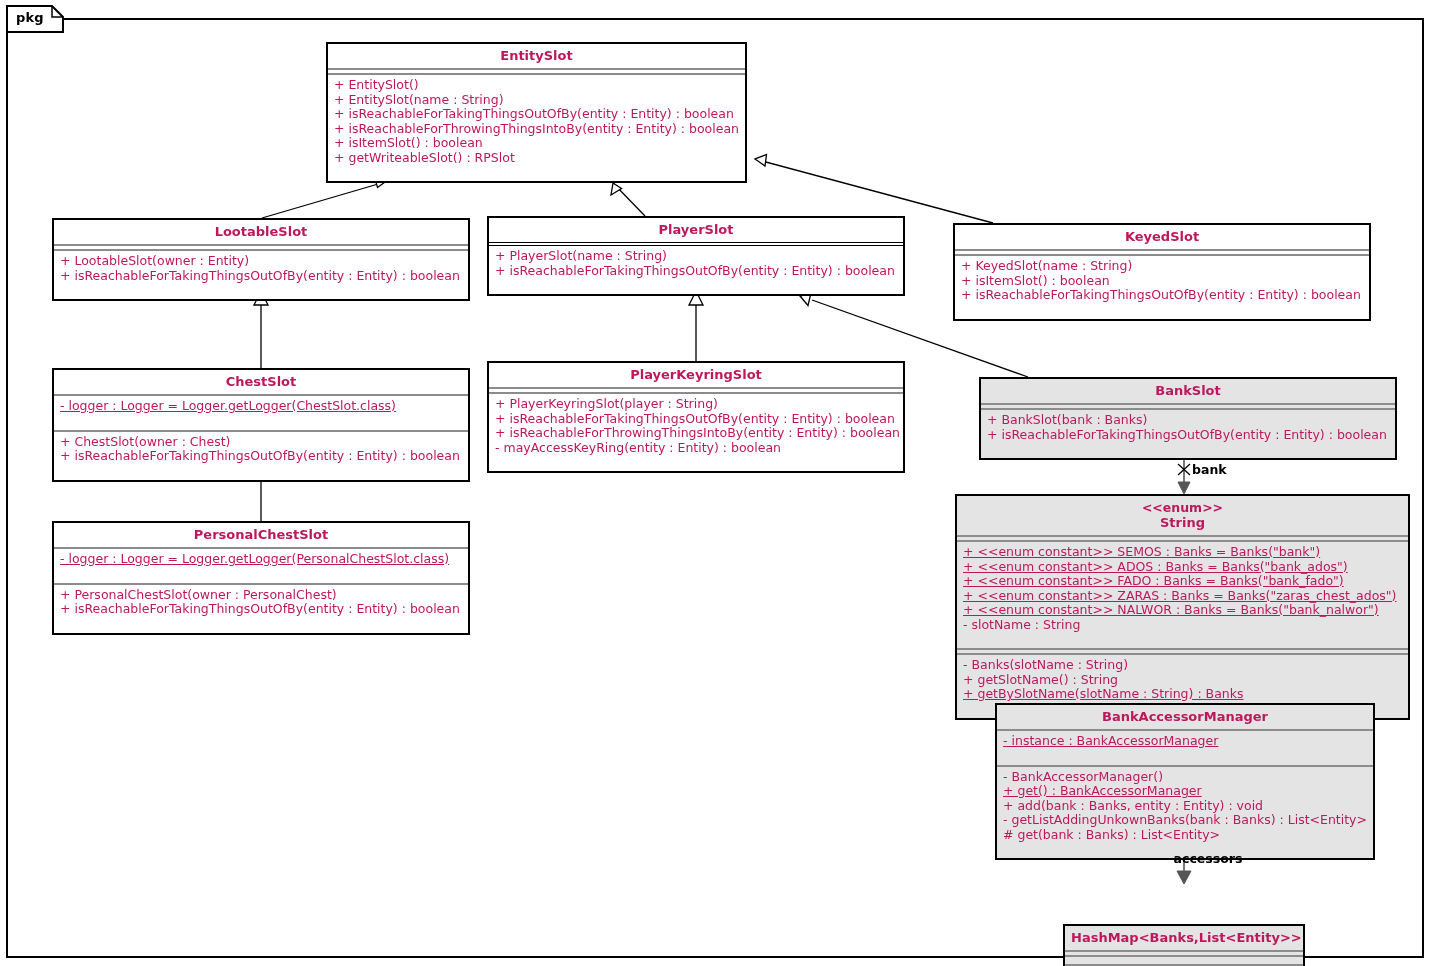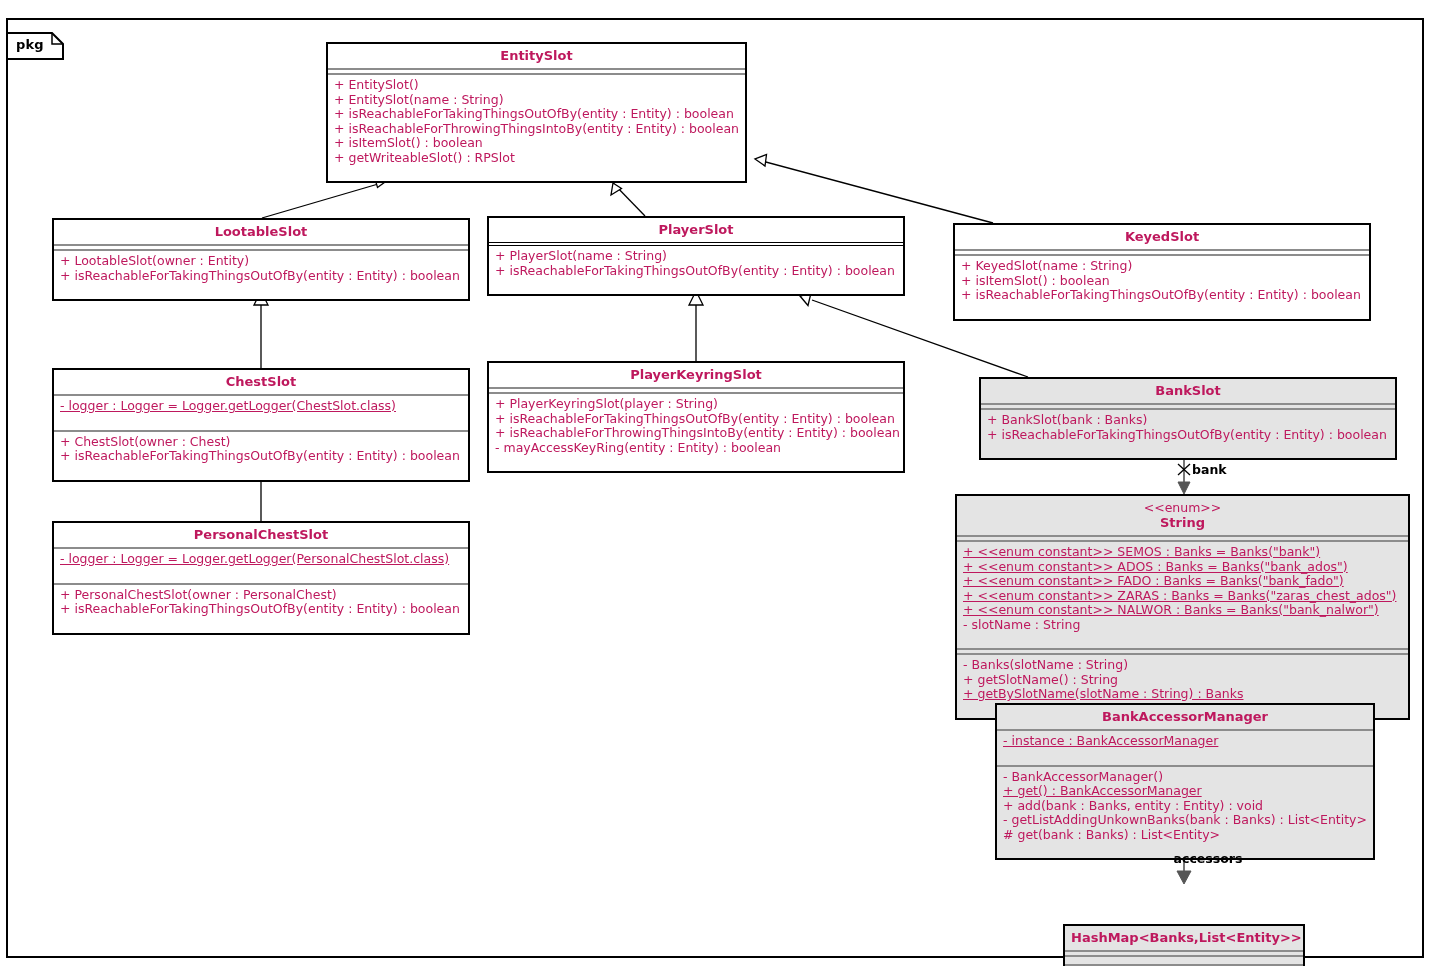--- a/index.html
+++ b/index.html
@@ -31,21 +31,20 @@
   }
   #pkg-tab {
     position: absolute;
     left: 6px;
     top: 5px;
     width: 58px;
     height: 28px;
     box-sizing: border-box;
     background: #ffffff;
     z-index: 5;
-    margin-top: 27px;
   }
   #pkg-tab .tab-body {
     position: absolute;
     left: 0; top: 0;
     width: 58px; height: 28px;
   }
   #pkg-tab .tab-label {
     position: absolute;
     left: 10px;
     top: 5px;
@@ -74,21 +73,21 @@
   .cls-title {
     text-align: center;
     font-weight: bold;
     font-size: 13px;
     padding: 4px 6px 5px 6px;
     line-height: 15px;
     background: #ffffff;
   }
   .cls-stereo {
     display: block;
-    font-weight: normal;
+    font-weight: bold;
     font-size: 12.5px;
     line-height: 15px;
   }
   .sep-thick {
     border-top: 2px solid #8c8c8c;
     height: 3px;
     background: #ffffff;
     border-bottom: 2px solid #8c8c8c;
     box-sizing: content-box;
   }

